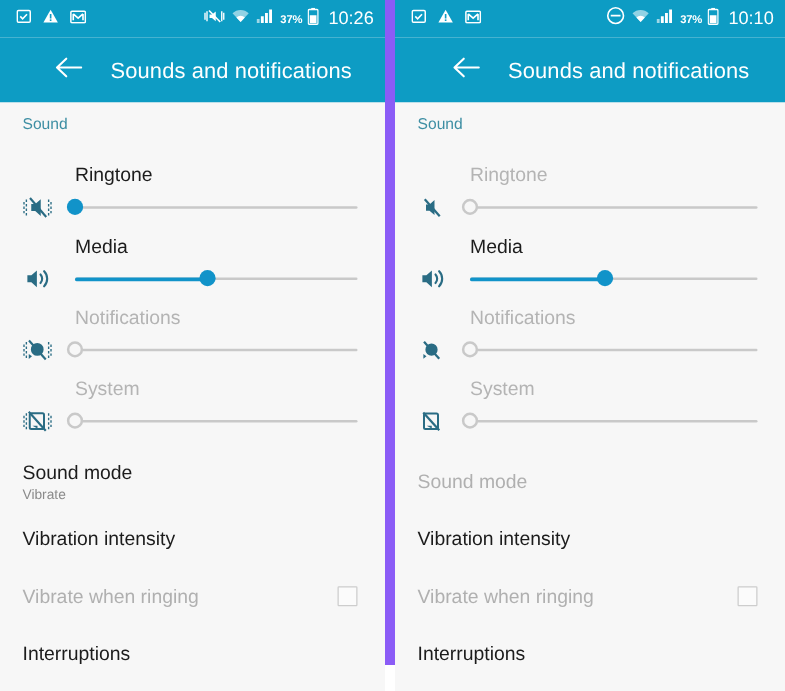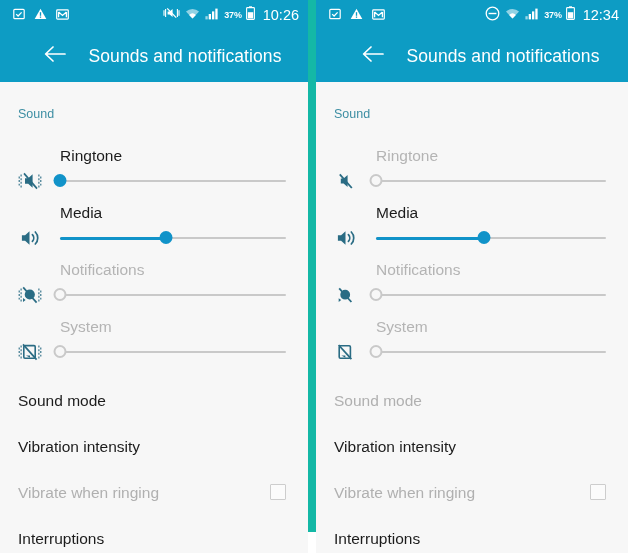--- a/index.html
+++ b/index.html
@@ -5,21 +5,21 @@
   * { box-sizing: border-box; margin: 0; padding: 0; }
   html, body {
     width: 628px; height: 553px;
     background: #ffffff;
     font-family: "Liberation Sans", sans-serif;
     overflow: hidden;
   }
   .stage {
     width: 628px; height: 532px;
     display: flex;
-    background: #14b8a6;
+    background: #8b5cf6;
   }
   .phone {
     width: 310px;
     height: 553px;
     background: #f7f7f7;
     display: flex;
     flex-direction: column;
     position: relative;
   }
   .phone.left  { margin-right: 4px; }
@@ -65,21 +65,21 @@
     color: #ffffff;
     font-size: 17.5px;
     margin-left: 22px;
     letter-spacing: 0.1px;
   }
 
   
   .content {
     flex: 1 1 auto;
     background: #f7f7f7;
-    padding-top: 25px;
+    padding-top: 10px;
     overflow: hidden;
   }
   .section-header {
     color: #3d8ea3;
     font-size: 12.5px;
     padding-left: 18px;
     padding-bottom: 14px;
   }
 
   
@@ -307,20 +307,21 @@
             <div class="thumb off" style="left:0%"></div>
           </div>
         </div>
       </div>
 
       <div style="height:14px"></div>
 
       <div class="list-row">
         <div class="txtwrap">
           <div class="row-title">Sound mode</div>
+          <div class="row-sub">Vibrate</div>
         </div>
       </div>
 
       <div class="list-row">
         <div class="txtwrap">
           <div class="row-title">Vibration intensity</div>
         </div>
       </div>
 
       <div class="list-row">
@@ -384,21 +385,21 @@
           </svg>
         </span>
         <span class="sb-batt-pct">37%</span>
         <span class="sb-icon">
           <svg width="9" height="14" viewBox="0 0 9 14">
             <rect x="3.0" y="0.3" width="3" height="1.3" fill="#fff"></rect>
             <rect x="0.6" y="1.6" width="7.8" height="11.8" rx="0.8" fill="none" stroke="#fff" stroke-width="1.1"></rect>
             <rect x="1.8" y="6.2" width="5.4" height="6.2" fill="#fff"></rect>
           </svg>
         </span>
-        <span class="sb-clock">12:34</span>
+        <span class="sb-clock">10:10</span>
       </div>
     </div>
 
     <div class="appbar">
       <span>
         <svg width="22" height="18" viewBox="0 0 22 18">
             <path d="M21 9H2M9 2L1.6 9 9 16" fill="none" stroke="#fff" stroke-width="1.7" stroke-linecap="round" stroke-linejoin="round"></path>
           </svg>
       </span>
       <span class="appbar-title">Sounds and notifications</span>

